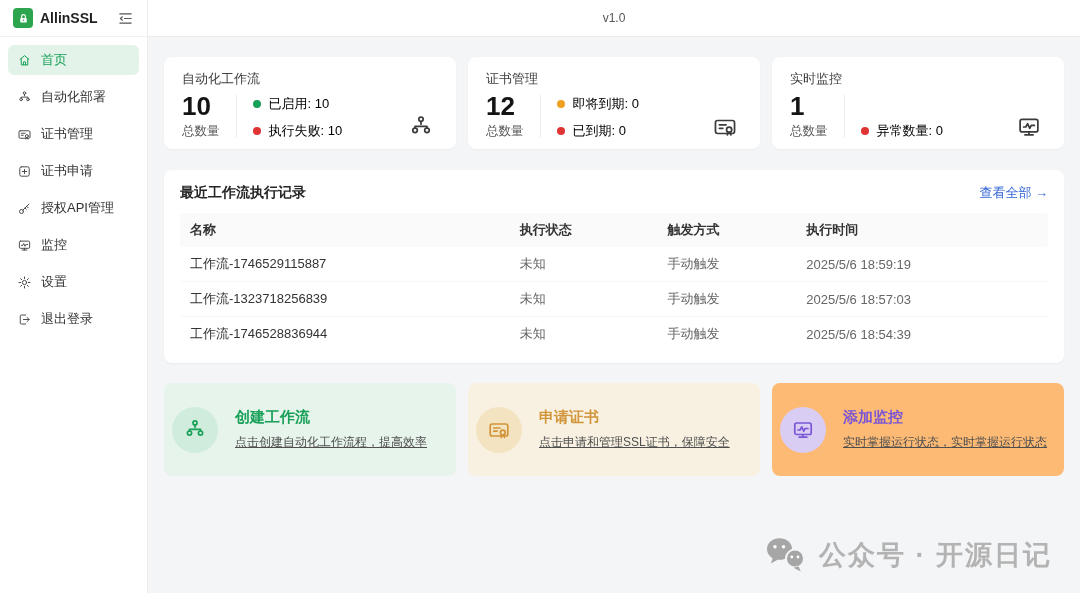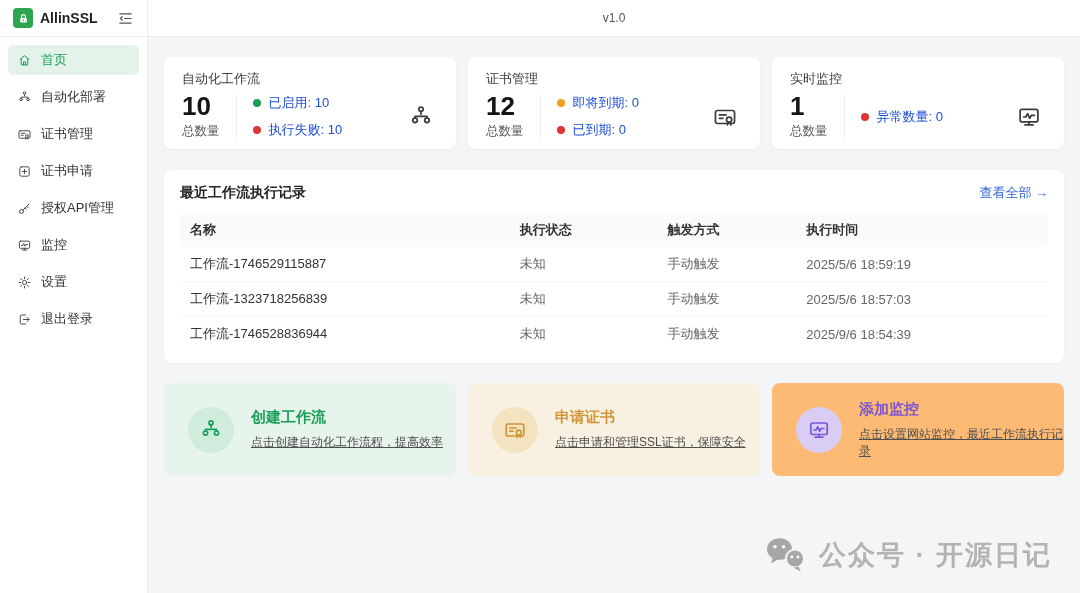--- a/index.html
+++ b/index.html
@@ -24,47 +24,47 @@
 
   
   .topbar { position:absolute; left:148px; right:0; top:0; height:37px; background:#fff; border-bottom:1px solid #ececec; display:flex; align-items:center; justify-content:center; padding:0 16px; font-size:12px; color:#555; }
 
   
   .content { position:absolute; left:148px; top:37px; right:0; bottom:0; padding:20px 16px; }
 
   .stats-row { display:flex; gap:12px; margin-bottom:21px; }
   .stat-card { flex:1; background:#fff; border-radius:8px; padding:13px 18px; height:92px; box-shadow:0 1px 2px rgba(0,0,0,.04); }
   .stat-title { font-size:13px; color:#404040; margin-bottom:5px; }
-  .stat-body { display:flex; align-items:center; }
+  .stat-body { display:flex; align-items:flex-end; }
   .stat-num { font-size:26px; font-weight:bold; color:#141414; line-height:1.05; }
   .stat-num-label { font-size:12.5px; color:#555; margin-top:3px; }
   .stat-divider { width:1px; align-self:stretch; background:#ececec; margin:2px 16px; }
   .stat-metrics { display:flex; flex-direction:column; gap:9px; justify-content:center; flex:1; }
-  .metric { display:flex; align-items:center; gap:8px; font-size:13px; color:#1d4ed8; }
+  .metric { display:flex; align-items:center; gap:8px; font-size:13px; color:#000000; }
   .dot { width:8px; height:8px; border-radius:50%; flex:none; }
   .stat-icon { width:26px; height:26px; color:#3b3b3b; margin:0 4px 0 8px; flex:none; }
 
   .records-card { background:#fff; border-radius:8px; padding:14px 16px 12px; margin-bottom:20px; box-shadow:0 1px 2px rgba(0,0,0,.04); }
   .records-head { display:flex; align-items:center; justify-content:space-between; margin-bottom:11px; }
   .records-title { font-size:14px; font-weight:600; color:#262626; }
   .view-all { font-size:13px; color:#3567d6; cursor:pointer; }
   .trow { display:flex; align-items:center; }
   .trow.head { background:#fafafa; border-radius:3px; }
   .tcell { padding:8px 10px; font-size:13px; color:#666; }
   .trow.head .tcell { color:#333; font-weight:600; }
   .c0 { width:38%; color:#333; }
   .c1 { width:17%; }
   .c2 { width:16%; }
   .c3 { width:29%; }
   .trow.body { border-bottom:1px solid #f7f7f8; cursor:pointer; }
   .trow.body:last-child { border-bottom:none; }
   .trow.head .c0 { color:#333; }
 
   .actions-row { display:flex; gap:12px; }
-  .action-card { flex:1; height:93px; border-radius:8px; display:flex; align-items:center; padding-left:24px; cursor:pointer; }
+  .action-card { flex:1; height:93px; border-radius:8px; display:flex; align-items:center; padding-left:8px; cursor:pointer; }
   .action-circle { width:46px; height:46px; border-radius:50%; display:flex; align-items:center; justify-content:center; margin-right:17px; flex:none; }
   .action-circle svg { width:24px; height:24px; stroke-width:1.7; }
   .action-title { font-size:15px; font-weight:600; margin-bottom:7px; }
   .action-desc { font-size:12px; color:#4f4f4f;text-decoration:underline; }
 
   .watermark { position:absolute; right:28px; bottom:20px; display:flex; align-items:center; gap:11px; color:#b3b3b3; font-size:27px; font-weight:600; letter-spacing:2px; z-index:1; }
 </style>
 </head>
 <body>
 
@@ -283,21 +283,21 @@
       <div class="trow body">
         <div class="tcell c0">工作流-1323718256839</div>
         <div class="tcell c1">未知</div>
         <div class="tcell c2">手动触发</div>
         <div class="tcell c3">2025/5/6 18:57:03</div>
       </div>
       <div class="trow body">
         <div class="tcell c0">工作流-1746528836944</div>
         <div class="tcell c1">未知</div>
         <div class="tcell c2">手动触发</div>
-        <div class="tcell c3">2025/9/6 18:54:39</div>
+        <div class="tcell c3">2025/5/6 18:54:39</div>
       </div>
     </div>
   </section>
 
   <div class="actions-row">
 
     <div class="action-card" style="background: rgb(230, 244, 235);">
       <span class="action-circle" style="background: rgb(207, 236, 220); color: rgb(24, 160, 88);">
         <svg class="icon">
             <use href="#i-workflow"></use>
@@ -322,21 +322,21 @@
     </div>
 
     <div class="action-card" style="background: #fdba74;">
       <span class="action-circle" style="background: rgb(218, 205, 244); color: rgb(122, 85, 212);">
         <svg class="icon">
             <use href="#i-monitor"></use>
           </svg>
       </span>
       <div>
         <div class="action-title" style="color: rgb(122, 85, 212);">添加监控</div>
-        <div class="action-desc">点击设置网站监控，最近工作流执行记录</div>
+        <div class="action-desc">实时掌握运行状态，实时掌握运行状态</div>
       </div>
     </div>
   </div>
 </main>
 
 <div class="watermark">
   <svg width="44" height="37" viewBox="0 0 44 37">
     <ellipse cx="15.5" cy="13" rx="12.5" ry="10.8" fill="#a6a6a6"></ellipse>
     <path d="M9 21.5 L6.8 27.5 L14 23.5 Z" fill="#a6a6a6"></path>
     <circle cx="11" cy="10.8" r="1.7" fill="#fff"></circle>

